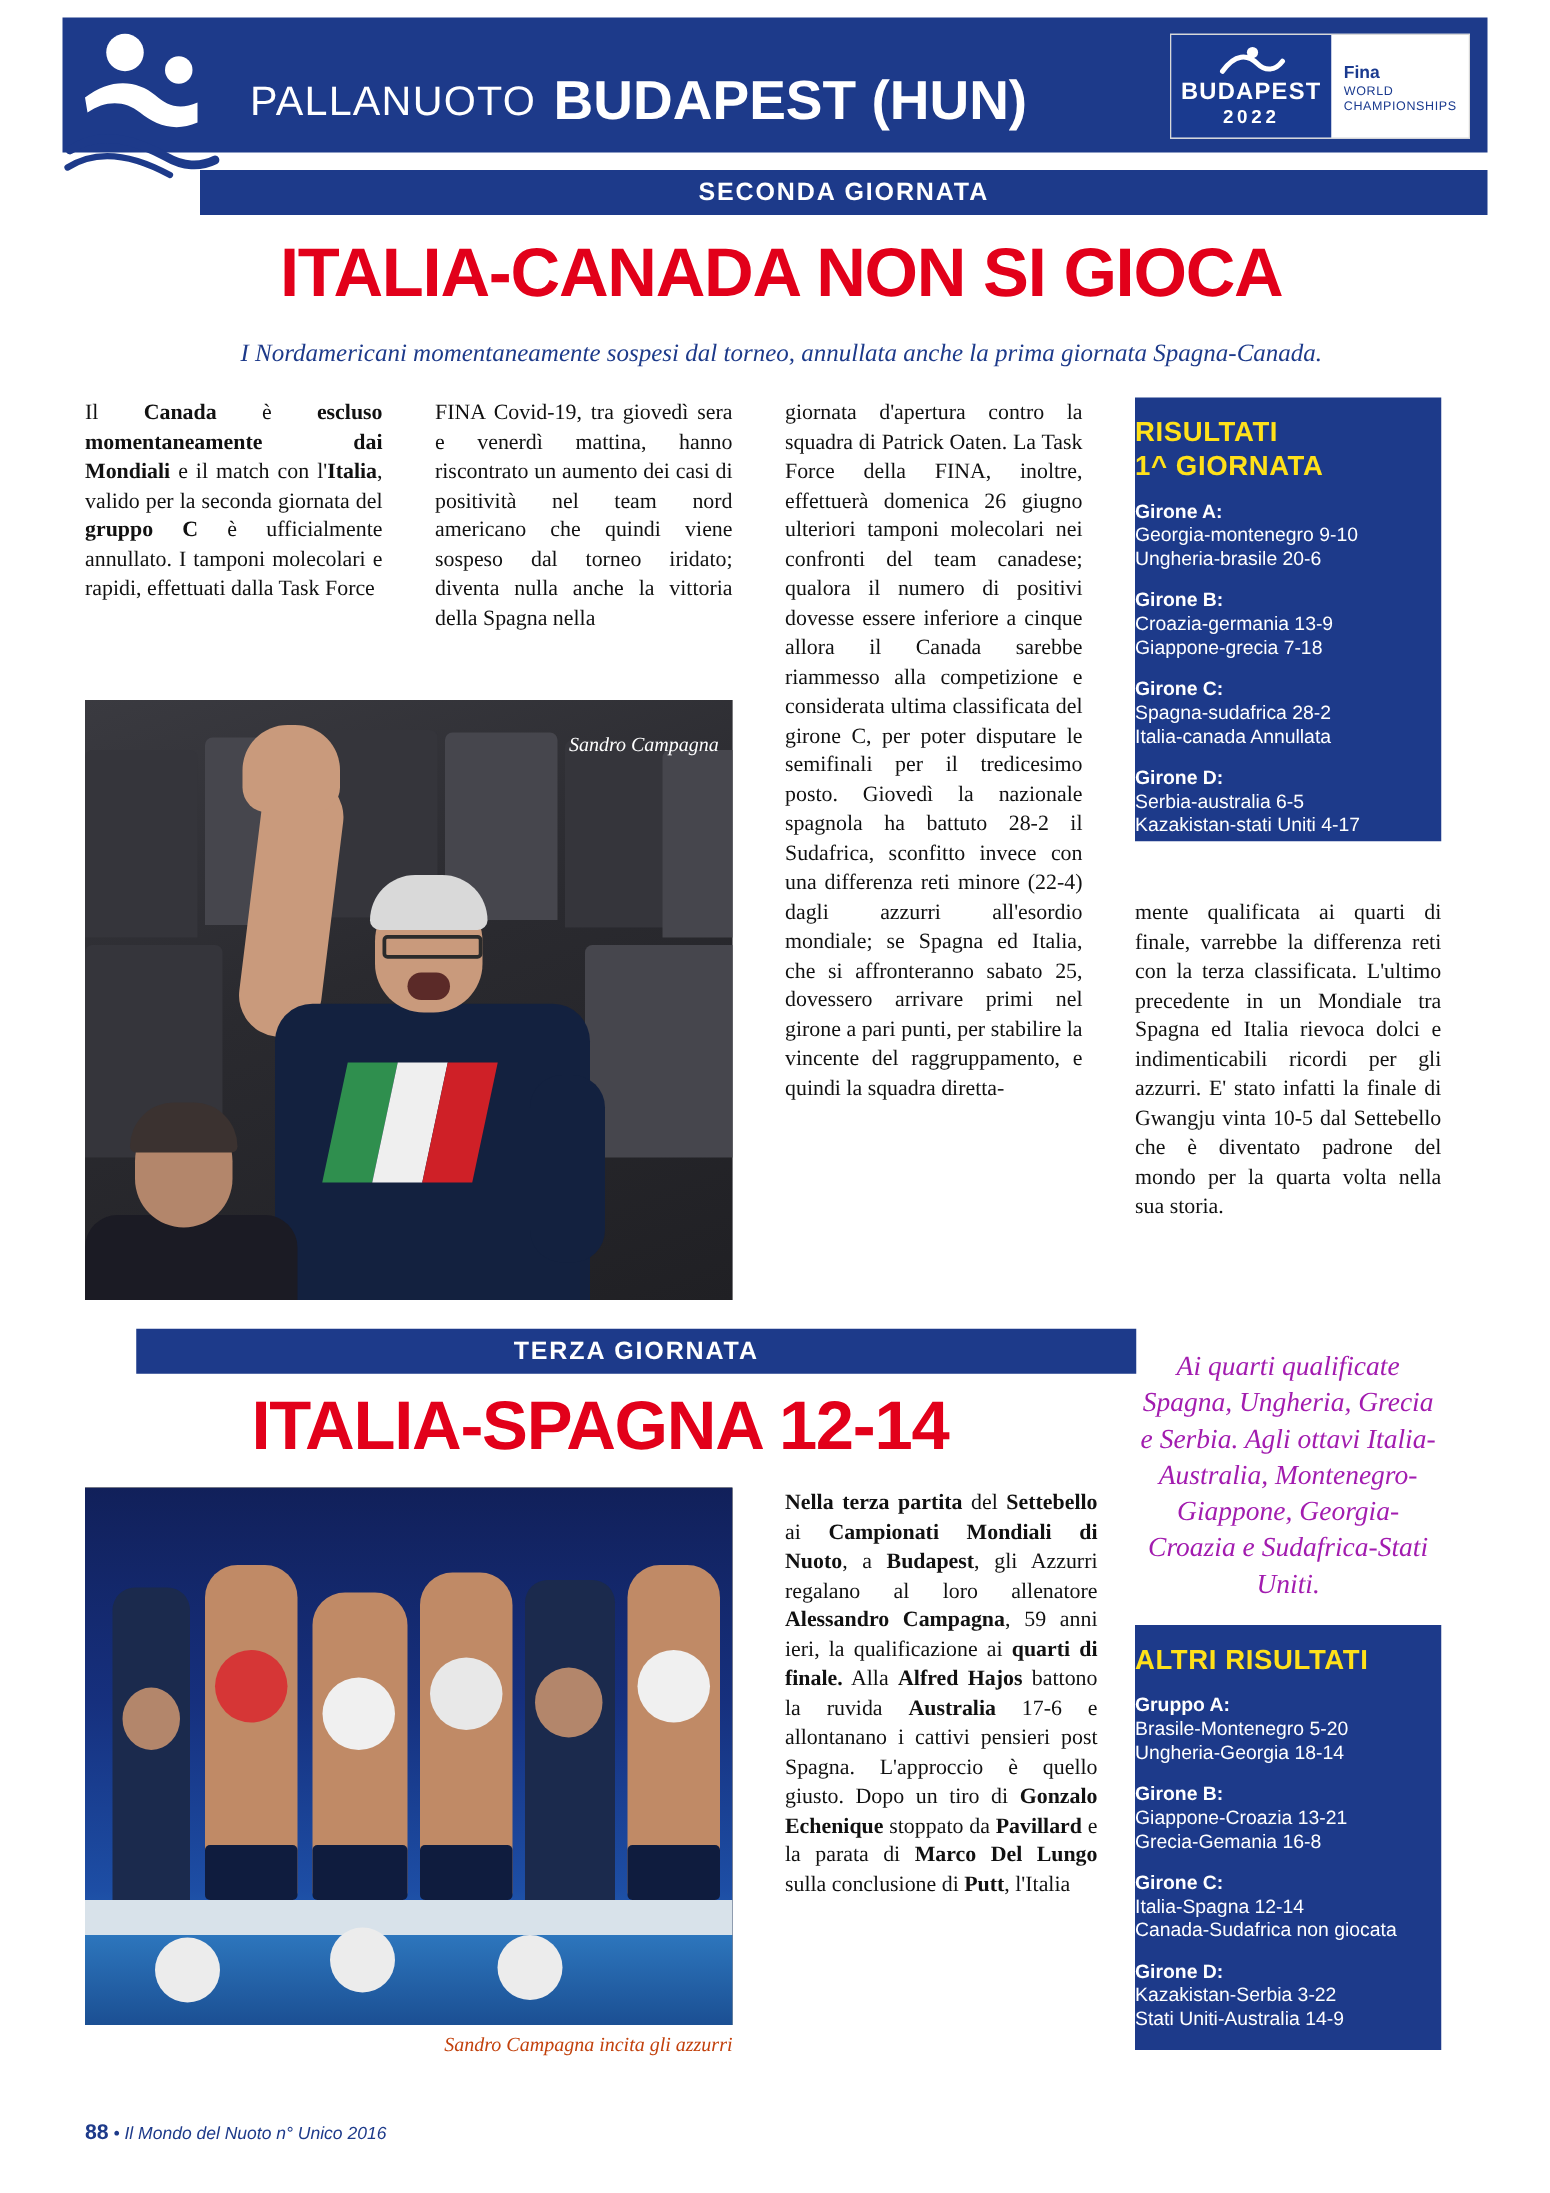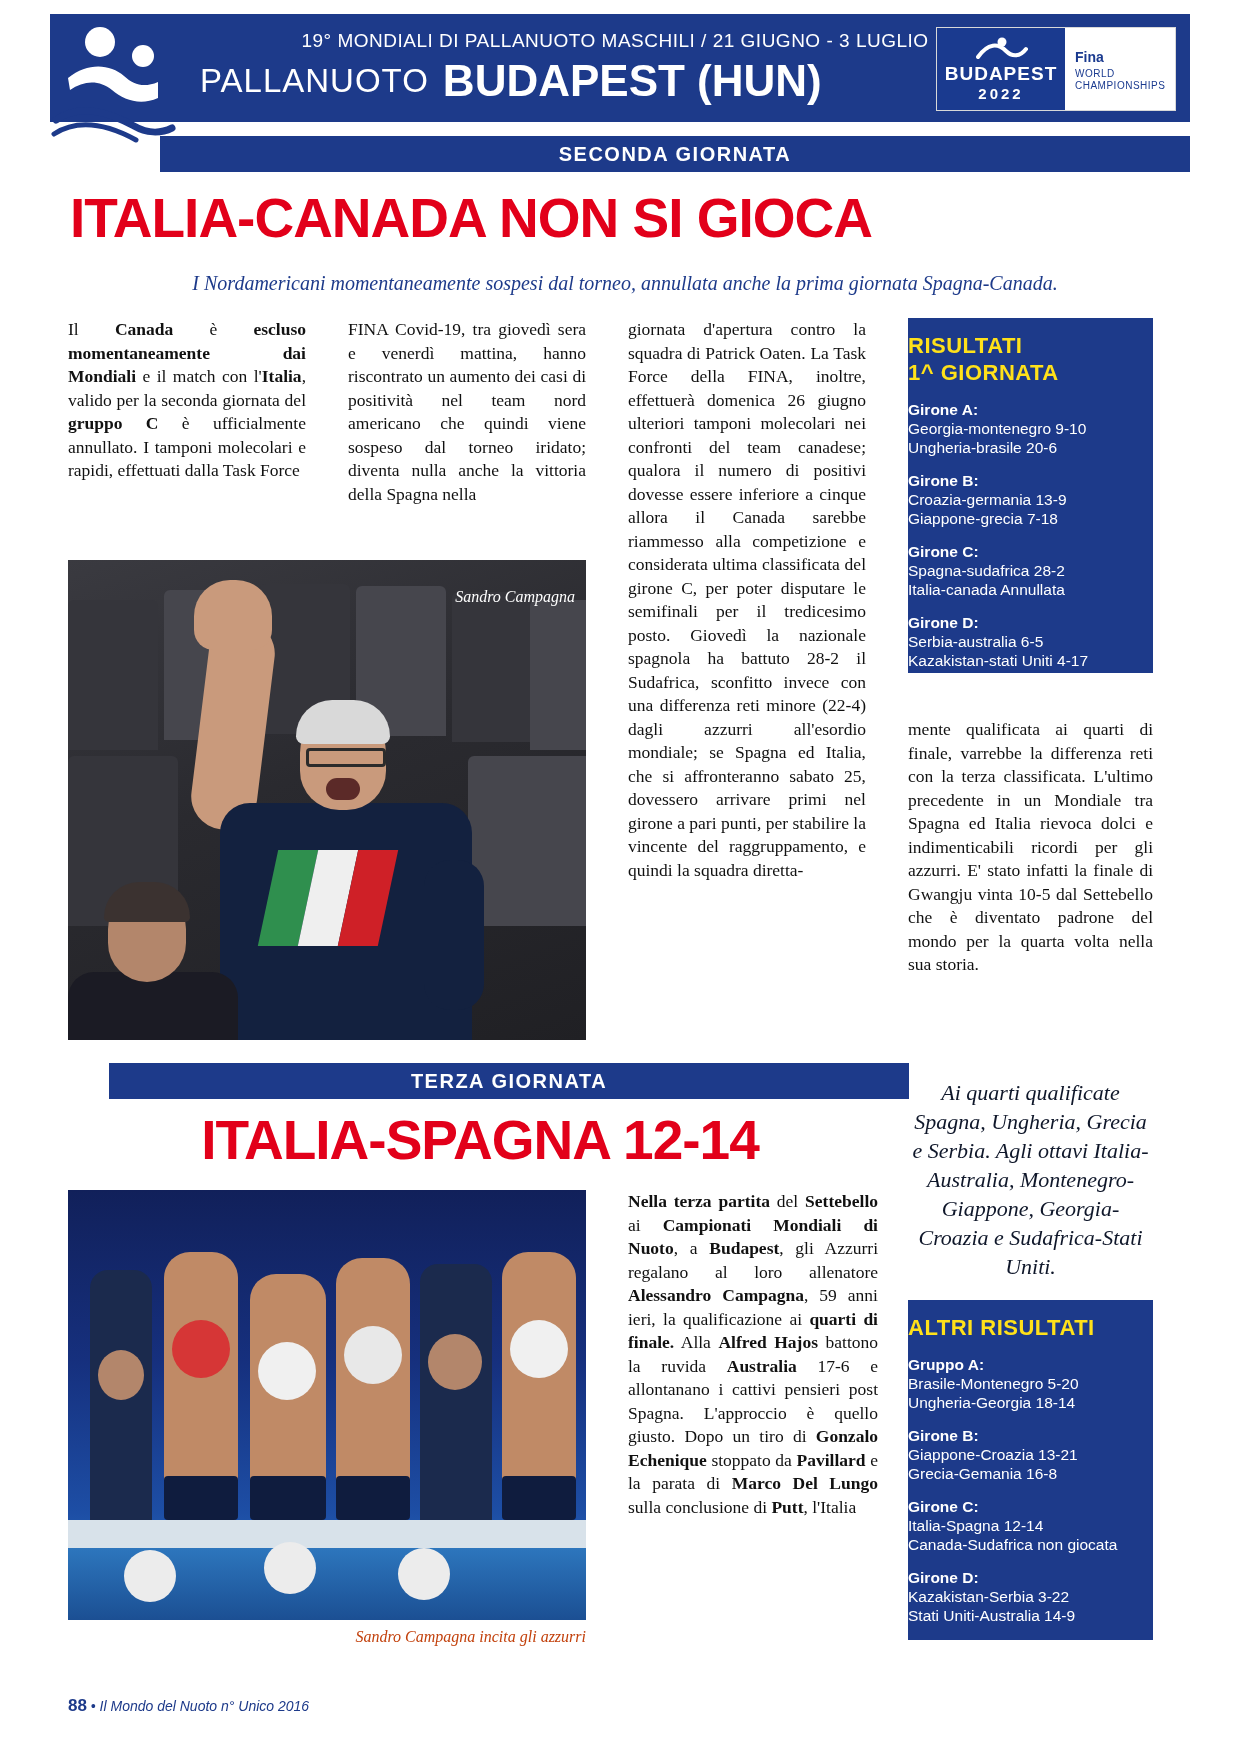--- a/index.html
+++ b/index.html
@@ -150,21 +150,21 @@
     position: absolute;
     color: #e2001a;
     font-family: "Liberation Sans", sans-serif;
     font-weight: bold;
     letter-spacing: -1px;
   }
   #headline-1 {
     left: 70px;
     top: 186px;
     width: 1110px;
-    text-align: left;
+    text-align: center;
     font-size: 55px;
   }
   #headline-2 {
     left: 70px;
     top: 1108px;
     width: 820px;
     text-align: center;
     font-size: 55px;
   }
   .subhead {
@@ -290,42 +290,41 @@
   .pullquote {
     position: absolute;
     left: 908px;
     top: 1078px;
     width: 245px;
     text-align: center;
     font-family: "Liberation Serif", serif;
     font-style: italic;
     font-size: 22px;
     line-height: 29px;
-    color: #0f172a;
+    color: #a21caf;
   }
 
   
   .footer {
     position: absolute;
     left: 68px;
     top: 1696px;
     font-family: "Liberation Sans", sans-serif;
     font-size: 14px;
     color: #1d3a8a;
   }
   .footer .pg { font-weight: bold; font-size: 17px; }
   .footer .ft { font-style: italic; }
 </style>
 </head>
 <body>
 
 <div class="page">
 
   <div class="header">
-    <div class="header-top-text">19° MONDIALI DI PALLANUOTO MASCHILI / 21 GIUGNO - 3 LUGLIO</div>
     <div class="header-main">
       <span class="sport">PALLANUOTO</span><span class="city">BUDAPEST (HUN)</span>
     </div>
     <div class="fina-box">
       <div class="fina-left">
         <svg width="58" height="26" viewBox="0 0 58 26">
           <path d="M6 20 C16 6, 26 6, 34 14 C40 20, 48 20, 54 12" stroke="#ffffff" stroke-width="4" fill="none" stroke-linecap="round"></path>
           <circle cx="30" cy="5" r="4.5" fill="#ffffff"></circle>
         </svg>
         <div class="bud">BUDAPEST</div>

